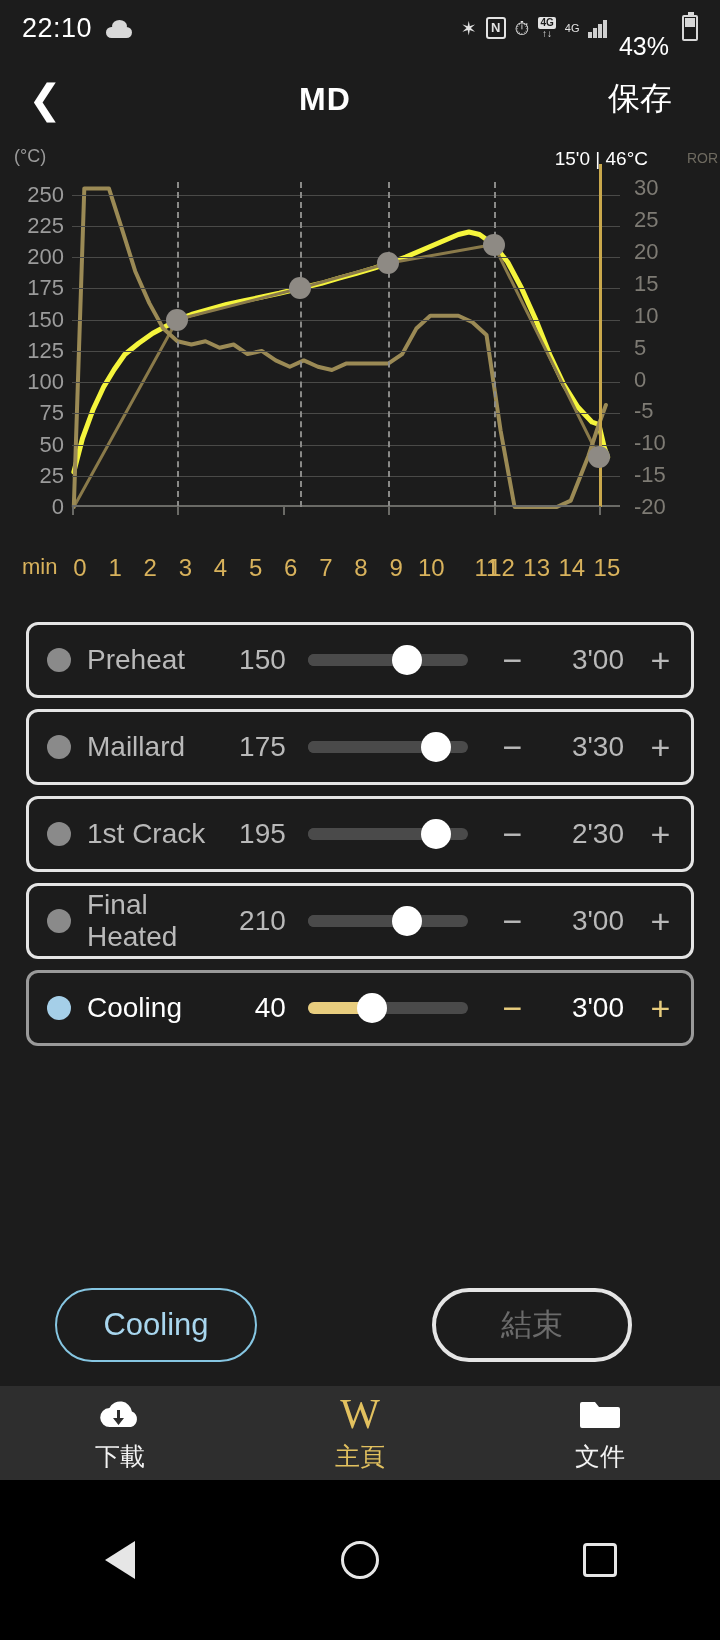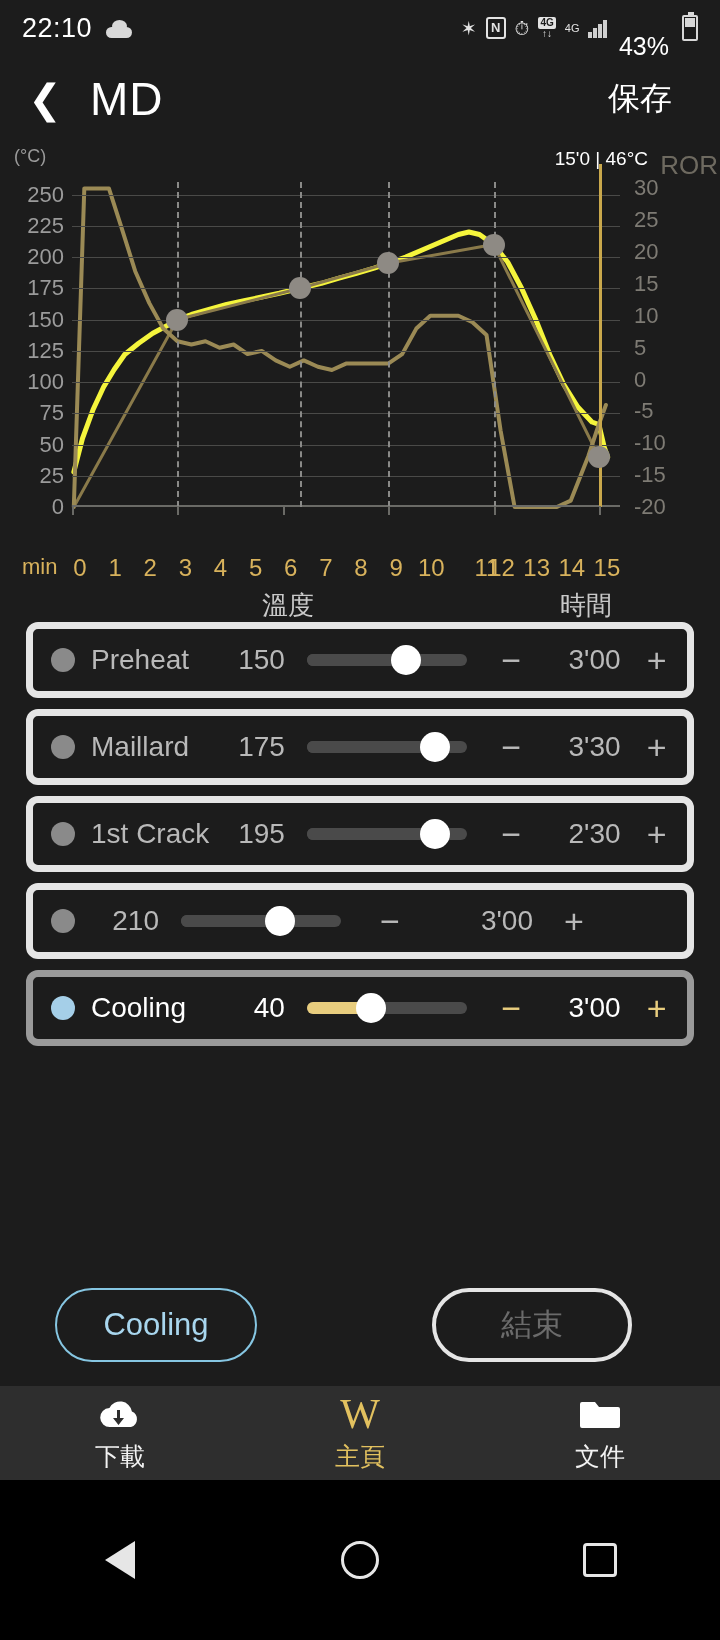--- a/index.html
+++ b/index.html
@@ -58,33 +58,33 @@
 
   
   .header {
     position: absolute; top: 56px; left: 0; width: 720px; height: 86px;
     display: flex; align-items: center; color: #fff;
   }
   .hdr-back {
     width: 90px; display:flex; align-items:center; justify-content:center;
     font-size: 40px; font-weight: 300; color:#fff; cursor:pointer;
   }
-  .hdr-title { flex: 1; font-size: 46px; font-weight: 400; letter-spacing: 1px; }
+  .hdr-title { flex: 1; text-align: center; font-size: 32px; font-weight: 700; letter-spacing: 1px; }
   .hdr-save { width: 160px; text-align: center; font-size: 32px; color:#fff; cursor:pointer; }
 
   
   .chart-wrap { position: absolute; top: 142px; left: 0; width: 720px; height: 448px; }
   .chart-unit {
     position: absolute; left: 14px; top: 4px; font-size: 18px; color: #9a9a9a;
   }
   .chart-readout {
     position: absolute; right: 72px; top: 6px; font-size: 19px; color: #fff; white-space: nowrap;
   }
   .chart-ror-label {
-    position: absolute; right: 2px; top: 8px; font-size: 26px; color: #6e6a60;
+    position: absolute; right: 2px; top: 8px; font-size: 14px; color: #6e6a60;
   }
   .plot {
     position: absolute; left: 72px; top: 40px; width: 548px; height: 325px;
   }
   .gridline { position: absolute; left: 0; width: 100%; height: 1px; background: #4a4a48; }
   .ylabels-left { position: absolute; left: 0; top: 40px; width: 64px; height: 325px; }
   .ylabels-left span {
     position: absolute; right: 0; font-size: 22px; color: #9b9b9b; transform: translateY(-50%);
   }
   .ylabels-right { position: absolute; left: 634px; top: 40px; width: 80px; height: 325px; }
@@ -112,21 +112,21 @@
 
   
   .col-heads { position: absolute; top: 588px; left: 0; width: 720px; height: 34px; }
   .col-heads .ch-temp { position: absolute; left: 262px; font-size: 26px; color: #c9c9c9; }
   .col-heads .ch-time { position: absolute; left: 560px; font-size: 26px; color: #c9c9c9; }
 
   
   .rows { position: absolute; top: 622px; left: 26px; width: 668px; }
   .prow {
     position: relative; height: 76px; margin-bottom: 11px;
-    border: 7px solid #e5e5e5; border-radius: 12px;
+    border: 3px solid #e5e5e5; border-radius: 12px;
     display: flex; align-items: center; padding: 0 18px;
   }
   .prow.active { border-color: #9a9a9a; }
   .dot { width: 24px; height: 24px; border-radius: 50%; background: #8a8a8a; flex: none; }
   .dot.cool { background: #a5cfe8; }
   .plabel { margin-left: 16px; font-size: 28px; color: #b9b9b9; width: 186px; }
   .prow.active .plabel { color: #ffffff; }
   .ptemp { font-size: 28px; color: #b9b9b9; width: 84px; text-align: right; }
   .prow.active .ptemp { color: #ffffff; }
   .slider {
@@ -313,24 +313,20 @@
         <span class="xlbl" style="left: 388.154px;">9</span>
         <span class="xlbl" style="left: 423.282px;">10</span>
         <span class="xlbl" style="left: 479px;">11</span>
         <span class="xlbl" style="left: 493.538px;">12</span>
         <span class="xlbl" style="left: 528.667px;">13</span>
         <span class="xlbl" style="left: 563.795px;">14</span>
         <span class="xlbl" style="left: 598.923px;">15</span>
       </div>
   </div>
 
-  <div class="col-heads">
-    <span class="ch-temp">溫度</span>
-    <span class="ch-time">時間</span>
-  </div>
 
   <div class="rows" id="rows">
       <div class="prow">
         <span class="dot"></span>
         <span class="plabel">Preheat</span>
         <span class="ptemp">150</span>
         <span class="slider">
           <span class="fill" style="width:62%"></span>
           <span class="knob" style="left:62%"></span>
         </span>
@@ -357,20 +353,21 @@
         <span class="slider">
           <span class="fill" style="width:80%"></span>
           <span class="knob" style="left:80%"></span>
         </span>
         <span class="minus">−</span>
         <span class="ptime">2'30</span>
         <span class="plus">+</span>
       </div>
       <div class="prow">
         <span class="dot"></span>
+        <span class="plabel">Final Heated</span>
         <span class="ptemp">210</span>
         <span class="slider">
           <span class="fill" style="width:62%"></span>
           <span class="knob" style="left:62%"></span>
         </span>
         <span class="minus">−</span>
         <span class="ptime">3'00</span>
         <span class="plus">+</span>
       </div>
       <div class="prow active">

